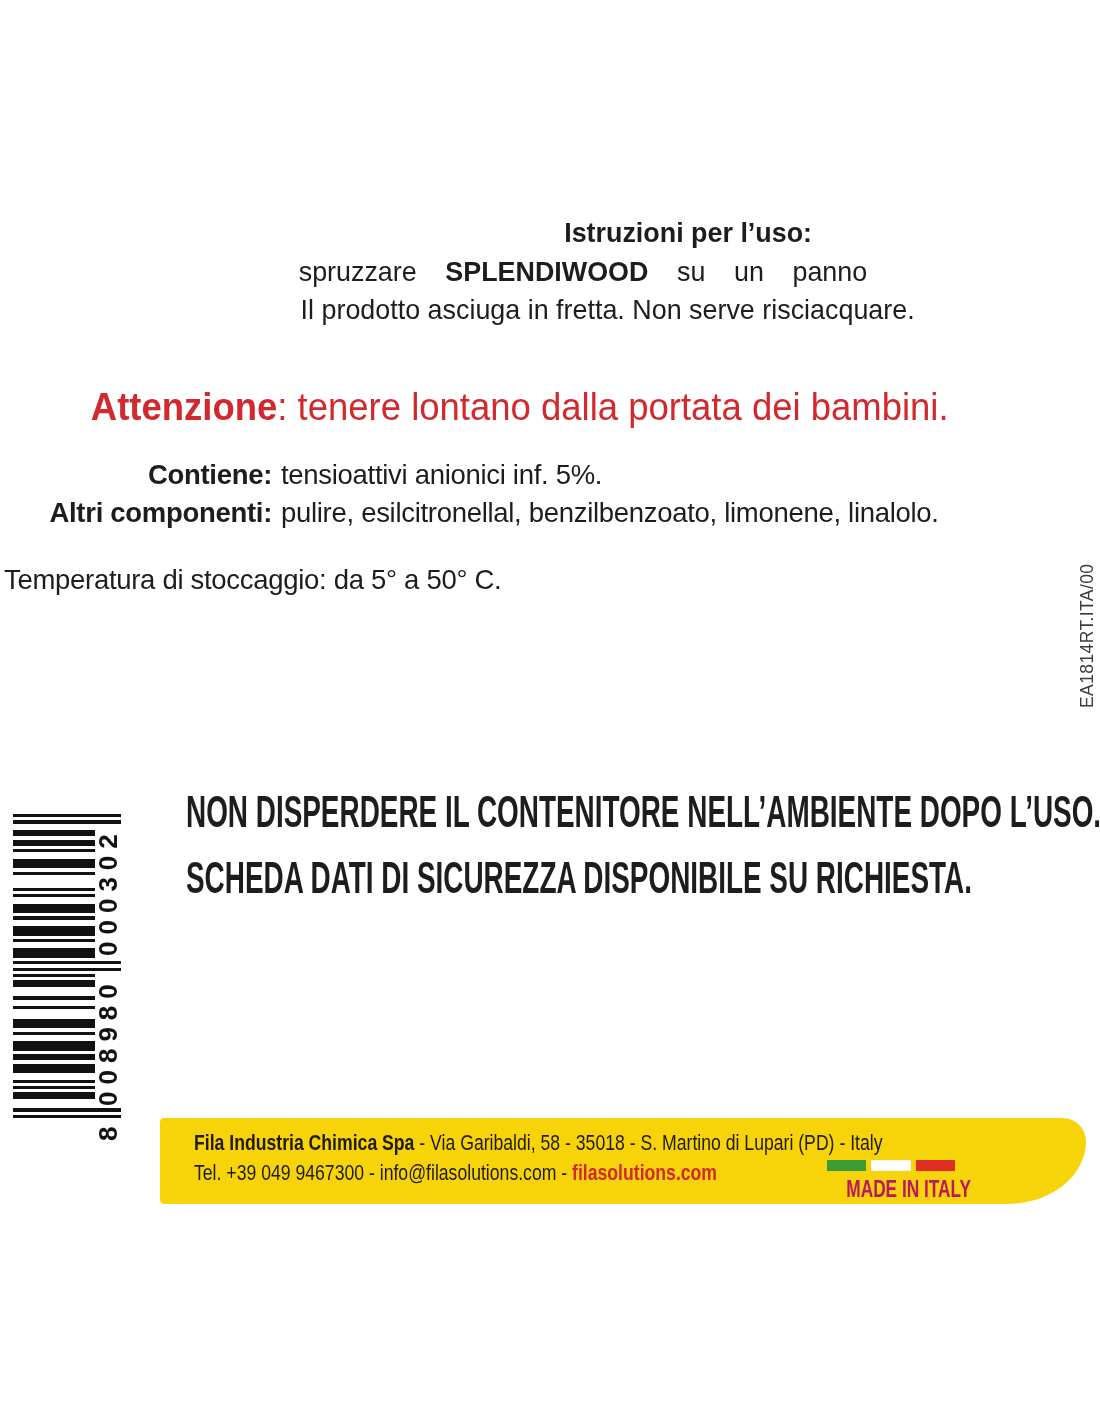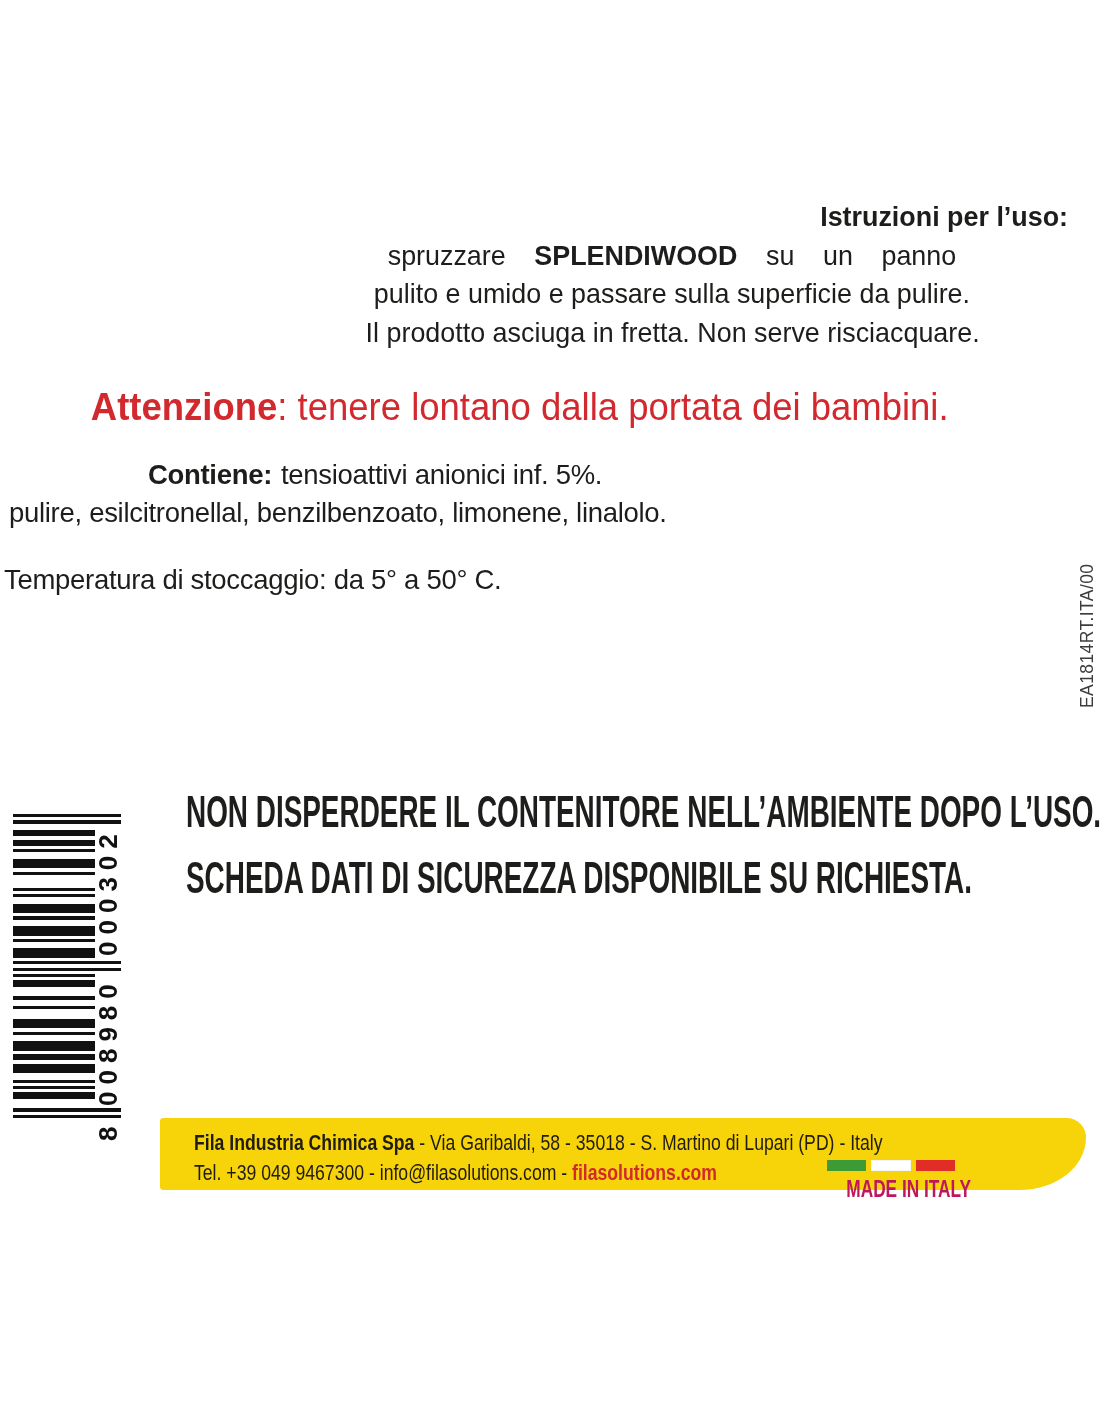--- a/index.html
+++ b/index.html
@@ -13,23 +13,23 @@
   html,body{margin:0;padding:0;background:#fff;}
   .page{
     position:relative;width:1100px;height:1422px;margin:0 auto;
     background:#fff;overflow:hidden;
     font-family:"Liberation Sans", sans-serif;color:var(--ink);
   }
   .cond{display:inline-block;white-space:nowrap;}
 
   
   .instructions{position:absolute;top:198px;right:55px;width:770px;font-size:28px;line-height:38.5px;}
-  .ins-heading{text-align:right;font-weight:700;}
+  .ins-heading{text-align:center;font-weight:700;margin-top:16px;}
   .ins-heading .cond{transform:translateX(28px) scaleX(.96);transform-origin:50% 50%;}
-  .ins-line{text-align:center;text-decoration:underline;}
+  .ins-line{text-align:left;text-decoration:underline;}
   .ins-line .cond{transform:scaleX(.96);transform-origin:100% 50%;}
   .ins-line .spread{word-spacing:22px;}
 
   
   .warning{position:absolute;top:386px;left:0;width:1040px;text-align:center;
     color:var(--red);font-size:38px;}
   .warning .cond{transform:scaleX(.96);transform-origin:50% 50%;}
   .warning b{font-weight:700;}
 
   
@@ -59,21 +59,21 @@
     transform:rotate(-90deg);transform-origin:0 0;
   }
   .barcode svg{position:absolute;left:24px;top:0;}
   .bc-digits{position:absolute;top:80px;font-weight:700;font-size:26px;color:#111;white-space:nowrap;}
   .bc-lead{left:1px;}
   .bc-left{left:36px;letter-spacing:7px;}
   .bc-right{left:186px;letter-spacing:7px;}
 
   
   .band{
-    position:absolute;left:160px;top:1118px;width:926px;height:72px;
+    position:absolute;left:160px;top:1118px;width:926px;height:86px;
     background:var(--yellow);
     border-radius:5px 28px 5px 5px;
     border-bottom-right-radius:95px 75px;
   }
   .band-text{position:absolute;left:34px;top:10px;font-size:21.5px;line-height:30px;color:#201c10;}
   .band-text .cond{transform:scaleX(.82);transform-origin:0 50%;display:block;}
   .band-text b{font-weight:700;}
   .site{color:var(--red);font-weight:700;}
   .made-wrap{position:absolute;left:662px;top:42px;width:138px;text-align:center;}
   .flag{display:flex;gap:5px;width:128px;margin:0 auto 4px;}
@@ -90,37 +90,35 @@
 <div class="page">
 
   <section class="instructions">
     <div class="ins-heading">
       <span class="cond">Istruzioni per l’uso:</span>
     </div>
     <div class="ins-line">
       <span class="cond spread"><span>spruzzare</span> <b>SPLENDIWOOD</b> <span>su un panno</span></span>
     </div>
     <div class="ins-line">
-      <span class="cond">pulito e umido e passare sulla superficie da pulire.</span>
-    </div>
-    <div class="ins-line">
       <span class="cond">Il prodotto asciuga in fretta. Non serve risciacquare.</span>
     </div>
   </section>
 
   <div class="warning">
     <span class="cond"><b>Attenzione</b><span>: tenere lontano dalla portata dei bambini.</span></span>
   </div>
 
   <section class="contains">
     <div class="row">
       <span class="lbl">Contiene:</span>
       <span class="val">tensioattivi anionici inf. 5%.</span>
     </div>
     <div class="row">
+      <span class="lbl">Altri componenti:</span>
       <span class="val">pulire, esilcitronellal, benzilbenzoato, limonene, linalolo.</span>
     </div>
   </section>
 
   <section class="storage">
     <div>Temperatura di stoccaggio: da 5° a 50° C.</div>
   </section>
 
   <div class="prodcode">EA1814RT.ITA/00</div>
 

